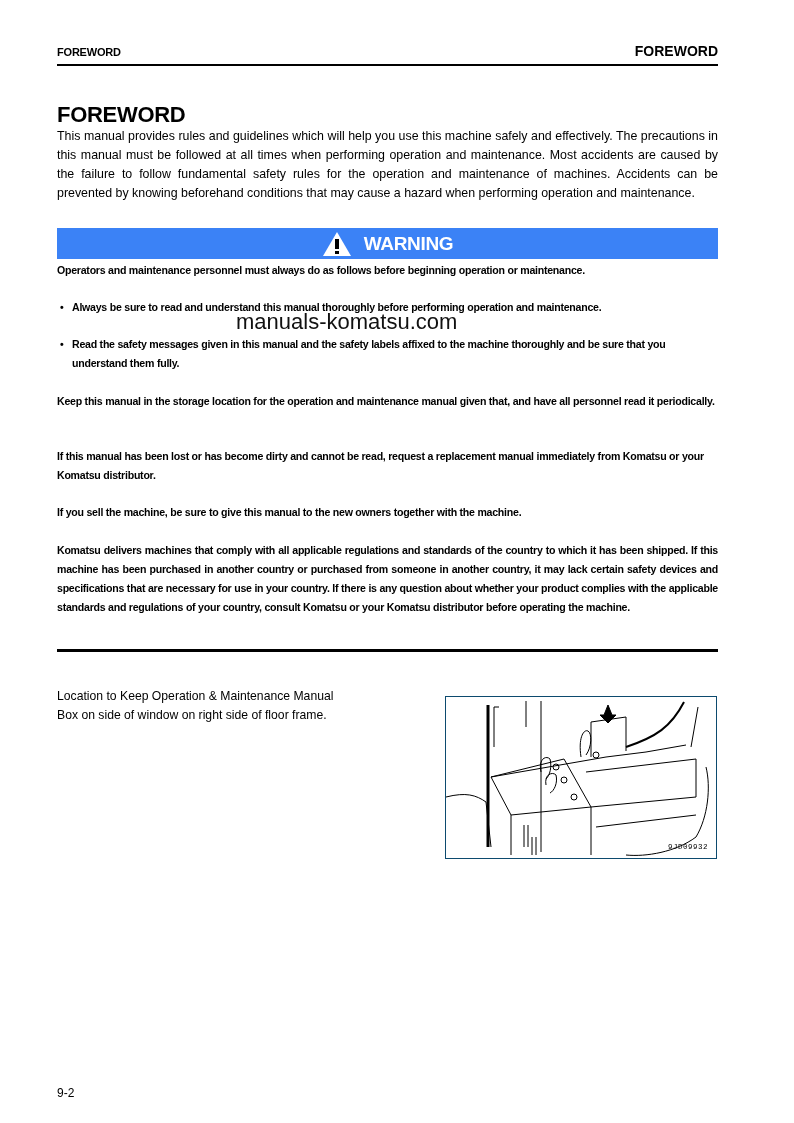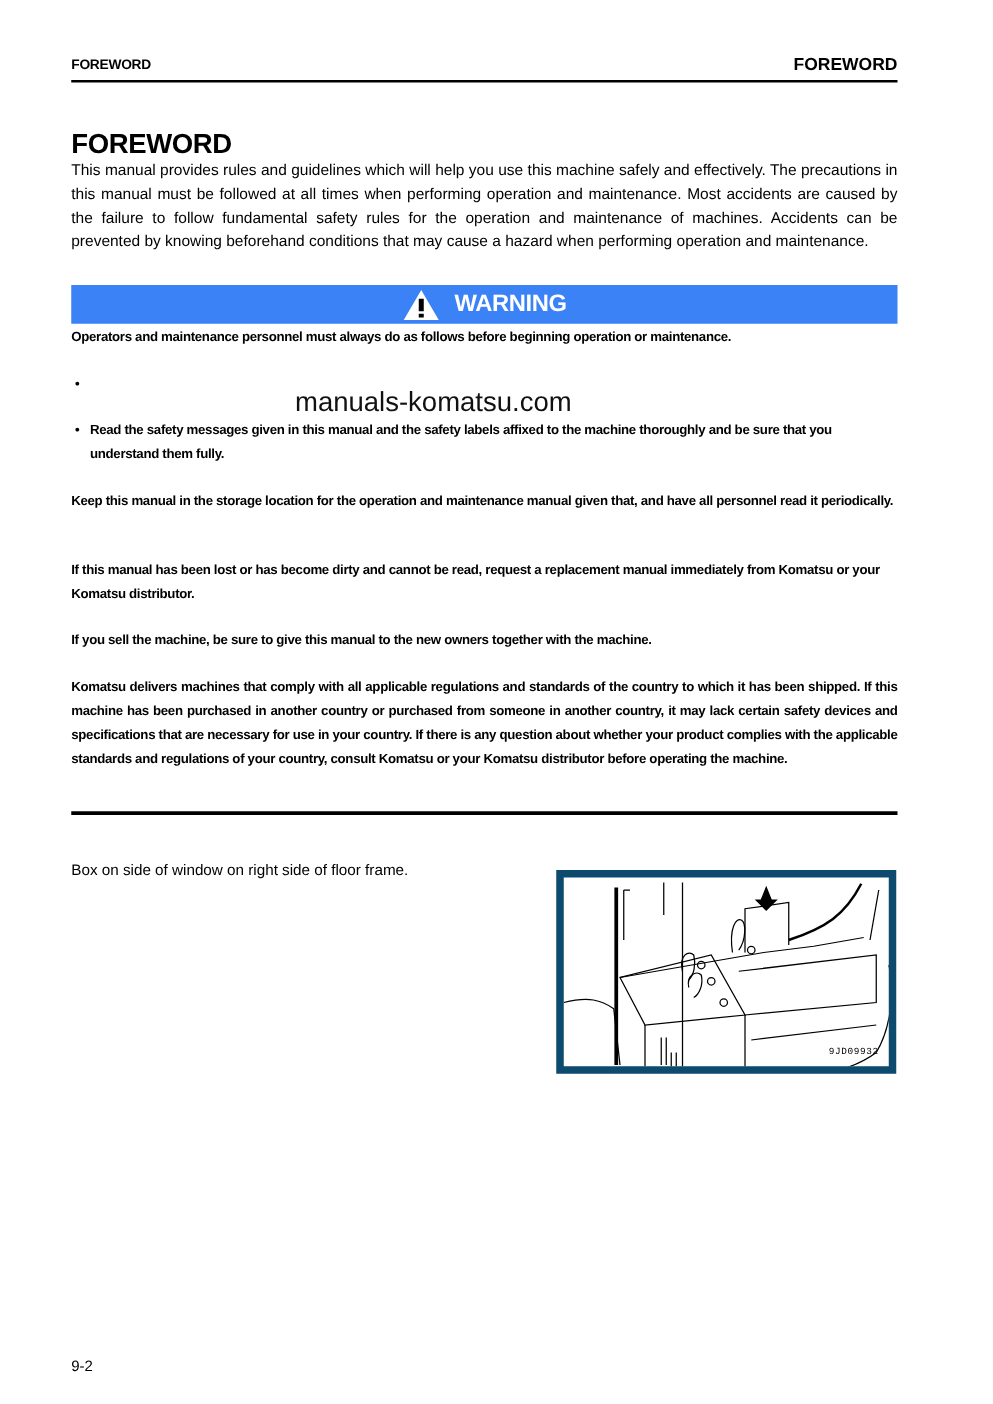--- a/index.html
+++ b/index.html
@@ -11,21 +11,21 @@
   .intro { position: absolute; left: 57px; top: 127px; width: 661px; font-size: 12.4px; line-height: 19px; text-align: justify; }
   .warn-bar { position: absolute; left: 57px; top: 228px; width: 661px; height: 31px; background: #3b82f6; display: flex; align-items: center; justify-content: center; }
   .warn-bar svg { width: 30px; height: 26px; margin-right: 12px; }
   .warn-label { color: #fff; font-size: 19px; font-weight: bold; letter-spacing: -0.3px; }
   .body-text { position: absolute; left: 57px; width: 661px; font-size: 10.6px; line-height: 19px; font-weight: bold; letter-spacing: -0.25px; }
   .bullet { position: absolute; left: 57px; width: 661px; font-size: 10.6px; line-height: 19px; font-weight: bold; letter-spacing: -0.25px; padding-left: 15px; box-sizing: border-box; }
   .bullet .dot { position: absolute; left: 3px; top: 0; }
   .watermark { position: absolute; left: 236px; top: 309px; font-size: 22px; color: #111; }
   .rule2 { position: absolute; left: 57px; top: 649px; width: 661px; height: 3px; background: #000; }
   .loc-text { position: absolute; left: 57px; top: 687px; font-size: 12.2px; line-height: 19px; }
-  .figure { position: absolute; left: 445px; top: 696px; width: 272px; height: 163px; border: 6px solid #0c4a6e; box-sizing: border-box; overflow: hidden; }
+  .figure { position: absolute; left: 445px; top: 696px; width: 272px; height: 163px; border: 1px solid #0c4a6e; box-sizing: border-box; overflow: hidden; }
   .fig-id { position: absolute; right: 8px; bottom: 7px; font-size: 7.5px; font-family: "Liberation Mono", monospace; letter-spacing: 0.5px; }
   .page-num { position: absolute; left: 57px; top: 1086px; font-size: 12px; }
 </style>
 </head>
 <body>
 
 <div class="hdr-left">FOREWORD</div>
 <div class="hdr-right">FOREWORD</div>
 <div class="hdr-rule"></div>
 
@@ -38,37 +38,39 @@
     <rect x="13" y="8" width="4" height="10" fill="#000"></rect>
     <rect x="13" y="20" width="4" height="3" fill="#000"></rect>
   </svg>
   <span class="warn-label">WARNING</span>
 </div>
 
 <div class="body-text" style="top:261px;">Operators and maintenance personnel must always do as follows before beginning operation or maintenance.</div>
 
 <div class="bullet" style="top:298px;">
   <span class="dot">•</span>
+  <span>Always be sure to read and understand this manual thoroughly before performing operation and maintenance.</span>
 </div>
 
 <div class="watermark">manuals-komatsu.com</div>
 
 <div class="bullet" style="top:335px;">
   <span class="dot">•</span>
   <span>Read the safety messages given in this manual and the safety labels affixed to the machine thoroughly and be sure that you understand them fully.</span>
 </div>
 
 <div class="body-text" style="top:392px;">Keep this manual in the storage location for the operation and maintenance manual given that, and have all personnel read it periodically.</div>
 <div class="body-text" style="top:447px;">If this manual has been lost or has become dirty and cannot be read, request a replacement manual immediately from Komatsu or your Komatsu distributor.</div>
 <div class="body-text" style="top:503px;">If you sell the machine, be sure to give this manual to the new owners together with the machine.</div>
 <div class="body-text" style="top:541px; text-align: justify;">Komatsu delivers machines that comply with all applicable regulations and standards of the country to which it has been shipped. If this machine has been purchased in another country or purchased from someone in another country, it may lack certain safety devices and specifications that are necessary for use in your country. If there is any question about whether your product complies with the applicable standards and regulations of your country, consult Komatsu or your Komatsu distributor before operating the machine.</div>
 
 <div class="rule2"></div>
 
 <div class="loc-text">
+  <div>Location to Keep Operation &amp; Maintenance Manual</div>
   <div>Box on side of window on right side of floor frame.</div>
 </div>
 
 <div class="figure">
   <svg width="272" height="163" viewBox="0 0 272 163" fill="none" stroke="#000" stroke-width="1">
     <path d="M42 8 L42 150" stroke-width="3"></path>
     <path d="M48 10 L48 50 M48 10 L53 10"></path>
     <path d="M80 4 L80 30"></path>
     <path d="M95 4 L95 155"></path>
     <path d="M238 5 C225 30 210 40 180 50" stroke-width="2"></path>

